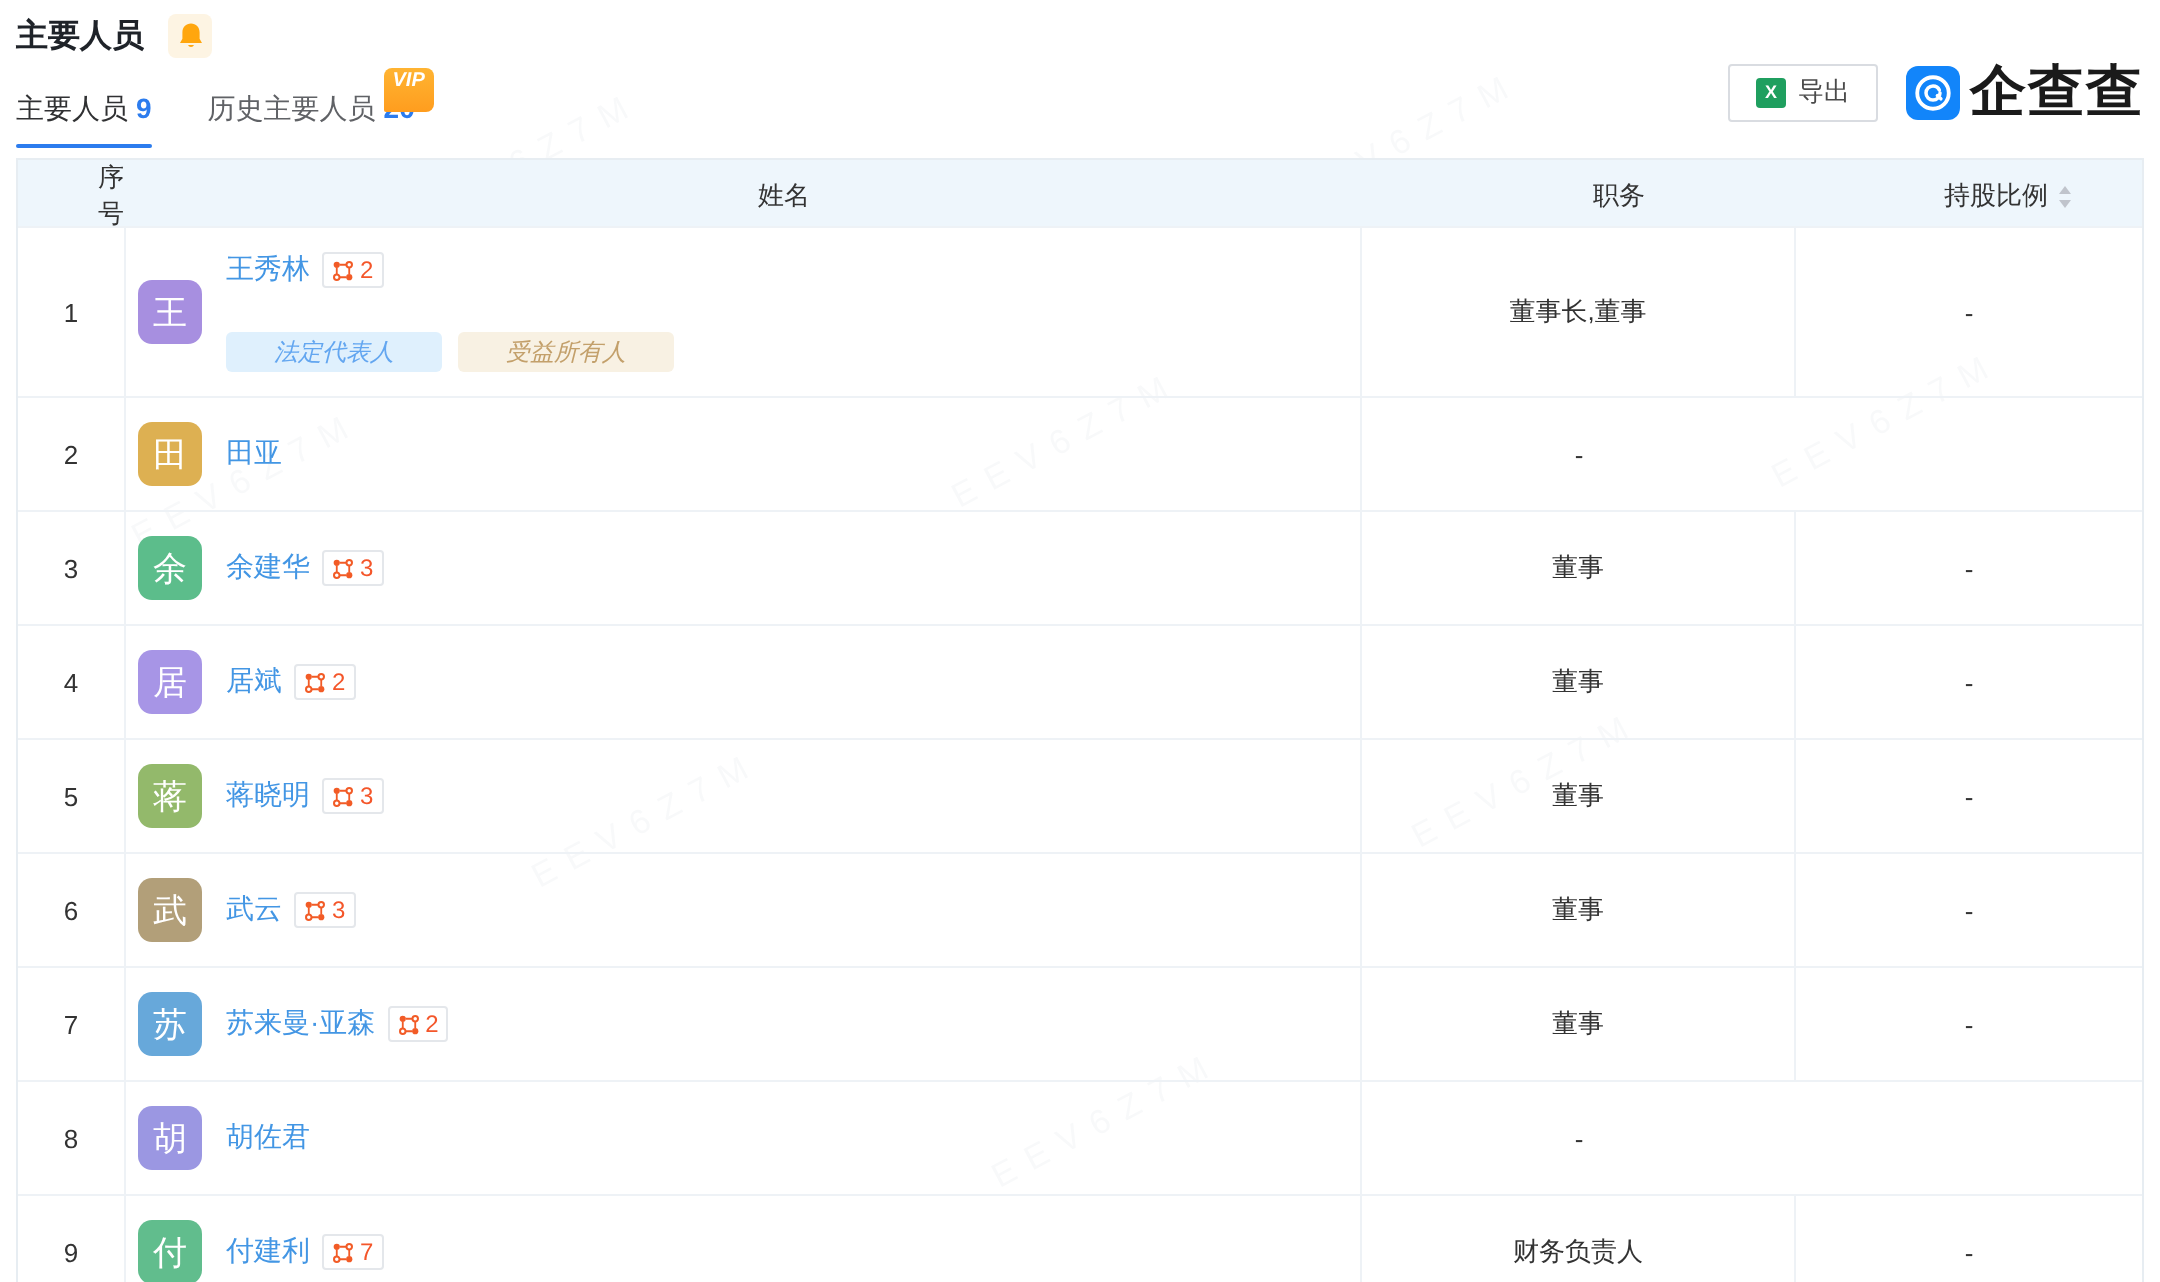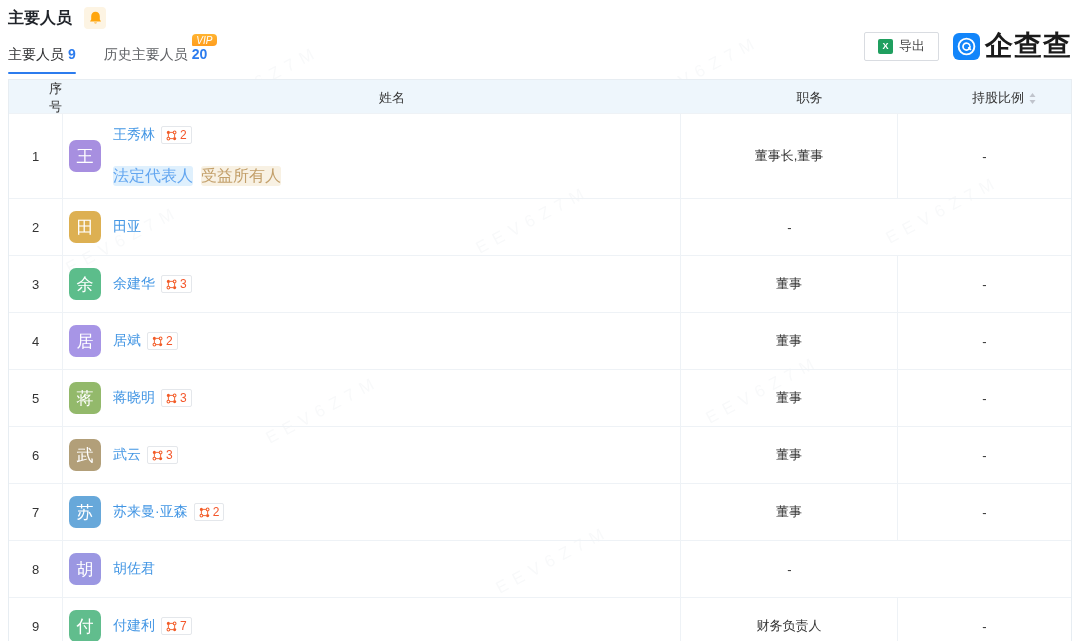--- a/index.html
+++ b/index.html
@@ -22,22 +22,22 @@
   .bell-badge { width:22px; height:22px; border-radius:4px; background:#fdf4e3;
                 display:flex; align-items:center; justify-content:center; cursor:pointer; }
 
   .tabs { display:flex; gap:28px; margin:16px 0 0 0; }
   .tab { position:relative; font-size:14px; color:#606266; padding-bottom:10px; cursor:pointer; }
   .tab .count { color:#2c7cee; font-weight:600; margin-left:4px; }
   .tab.active { color:#303133; font-weight:500; }
   .tab.active::after { content:""; position:absolute; left:0; right:0; bottom:0; height:2px;
                        background:#2c7cee; border-radius:1px; }
   .vip-badge { position:absolute; top:-12px; right:-10px; background:linear-gradient(180deg,#ffb432,#ff9d1e);
-               color:#fff; font-size:10px; font-weight:400; font-style:italic;
-               padding:1px 5px 0 4px; border-radius:4px 4px 4px 1px; line-height:11px; }
+               color:#fff; font-size:10px; font-weight:700; font-style:italic;
+               padding:1px 5px 10px 4px; border-radius:4px 4px 4px 1px; line-height:11px; }
 
   .tools { position:absolute; right:8px; top:27px; display:flex; align-items:center; gap:14px; }
   .export-btn { display:flex; align-items:center; gap:6px; border:1px solid #d9dce1; background:#fff;
                 border-radius:2px; padding:5px 13px; font-size:13px; color:#4a4a4a; cursor:pointer; height:29px; }
   .excel-ic { width:15px; height:15px; border-radius:2px; background:#1f9f5f; color:#fff;
               font-size:9px; font-weight:700; display:flex; align-items:center; justify-content:center; }
   .brand { display:flex; align-items:center; gap:5px; cursor:pointer; }
   .brand-mark { width:27px; height:27px; border-radius:6px; display:flex; align-items:center; justify-content:center; }
   .brand-name { font-size:28px; font-weight:700; color:#1a1a1a; letter-spacing:1px; }
 
@@ -52,21 +52,21 @@
   .cell.name-cell { justify-content:flex-start; padding-left:6px; gap:12px; }
   .avatar { width:32px; height:32px; border-radius:7px; color:#fff; font-size:17px; font-weight:500;
             display:flex; align-items:center; justify-content:center; flex:none; }
   .name-block { display:flex; flex-direction:column; gap:22px; }
   .name-line { display:flex; align-items:center; gap:6px; }
   .name-link { font-size:14px; color:#4396e4; text-decoration:none; cursor:pointer; }
   .rel-badge { display:flex; align-items:center; gap:3px; border:1px solid #e4e7eb; background:#fff;
                border-radius:2px; padding:1px 4px; height:18px; cursor:pointer; }
   .rel-count { font-size:12px; color:#f4562a; }
   .tag-line { display:flex; gap:8px; }
-  .tag { font-size:16px; padding:3px 0; border-radius:3px; line-height:14px; }
+  .tag { font-size:12px; padding:3px 24px; border-radius:3px; line-height:14px;font-style:italic; }
   .sort-ic { margin-left:4px; display:flex; }
 </style>
 </head>
 <body>
 
 <span class="wm">EEV6Z7M</span>
 <span class="wm">EEV6Z7M</span>
 <span class="wm">EEV6Z7M</span>
 <span class="wm">EEV6Z7M</span>
 <span class="wm">EEV6Z7M</span>

